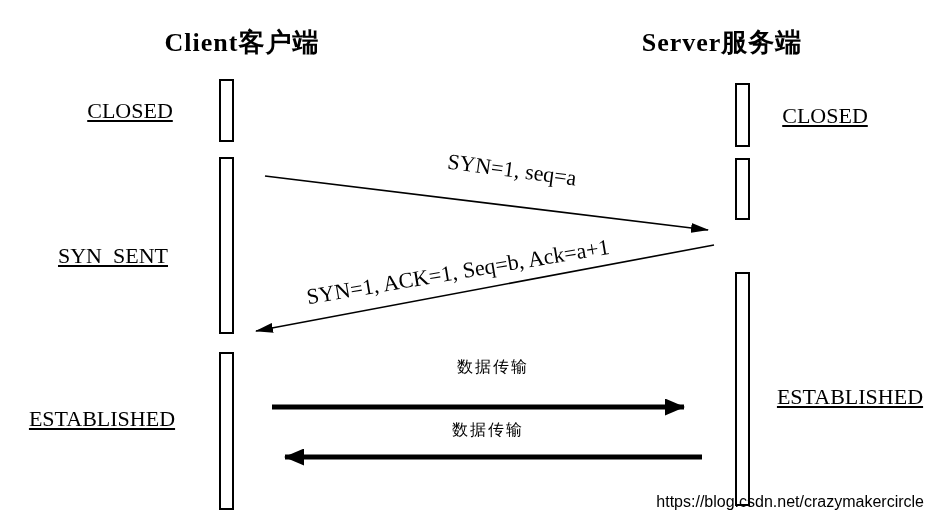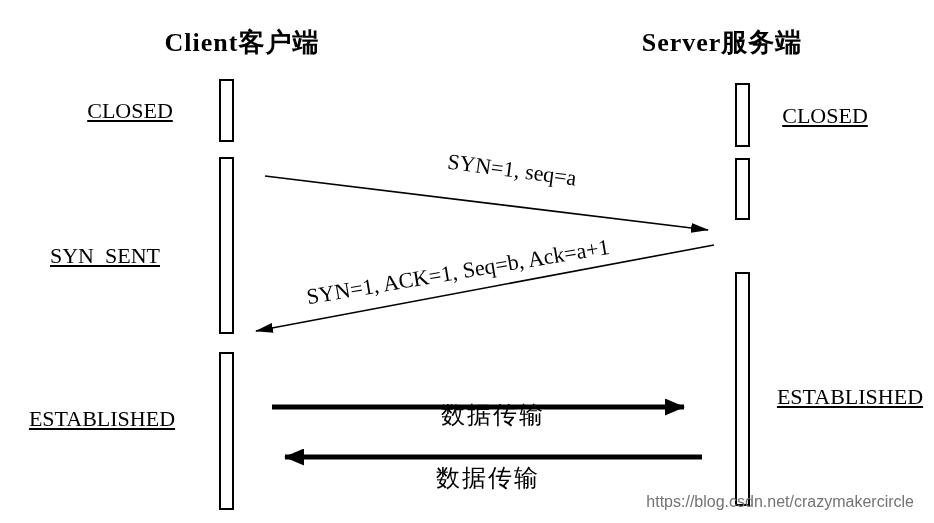--- a/index.html
+++ b/index.html
@@ -34,49 +34,49 @@
     box-sizing:border-box;
   }
   .msg{
     position:absolute;
     transform:translate(-50%,-50%);
     font-size:22px;
     white-space:nowrap;
   }
   .msg.rot-down{transform:translate(-50%,-50%) rotate(7.5deg);}
   .msg.rot-up{transform:translate(-50%,-50%) rotate(-9.5deg);}
-  .msg.cjk{font-size:24px;letter-spacing:2px;margin-top:48px;}
+  .msg.cjk{font-size:16px;letter-spacing:2px;}
   #arrow-layer{position:absolute;left:0;top:0;width:934px;height:523px;}
   .watermark{
     position:absolute;
-    right:20px;top:493px;
+    right:10px;top:493px;
     font-family:"Liberation Sans","DejaVu Sans",sans-serif;
     font-size:16px;
-    color:#737373;
+    color:#000000;
     white-space:nowrap;
   }
 </style>
 </head>
 <body>
 
 <div id="canvas">
 
   <div class="title" style="left:242px;top:42px;">Client客户端</div>
   <div class="title" style="left:722px;top:42px;">Server服务端</div>
 
   <div class="bar" style="left:219px;top:79px;height:63px;"></div>
   <div class="bar" style="left:219px;top:157px;height:177px;"></div>
   <div class="bar" style="left:219px;top:352px;height:158px;"></div>
 
   <div class="bar" style="left:735px;top:83px;height:64px;"></div>
   <div class="bar" style="left:735px;top:158px;height:62px;"></div>
   <div class="bar" style="left:735px;top:272px;height:234px;"></div>
 
   <div class="state" style="left:130px;top:111px;">CLOSED</div>
-  <div class="state" style="left:105px;top:256px;">SYN_SENT</div>
+  <div class="state" style="left:113px;top:256px;">SYN_SENT</div>
   <div class="state" style="left:102px;top:419px;">ESTABLISHED</div>
 
   <div class="state" style="left:825px;top:116px;">CLOSED</div>
   <div class="state" style="left:850px;top:397px;">ESTABLISHED</div>
 
   <svg id="arrow-layer" viewBox="0 0 934 523" xmlns="http://www.w3.org/2000/svg">
     <defs>
       <marker id="head-thin" viewBox="0 0 18 10" refX="17" refY="5" markerWidth="18" markerHeight="10" orient="auto" markerUnits="userSpaceOnUse">
         <path d="M0,0 L18,5 L0,10 Z" fill="#000"></path>
       </marker>

